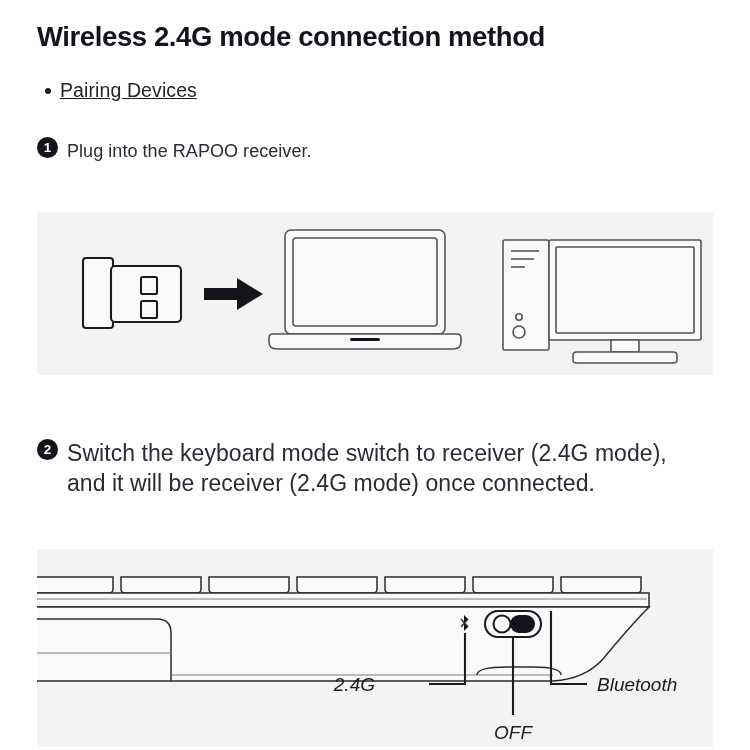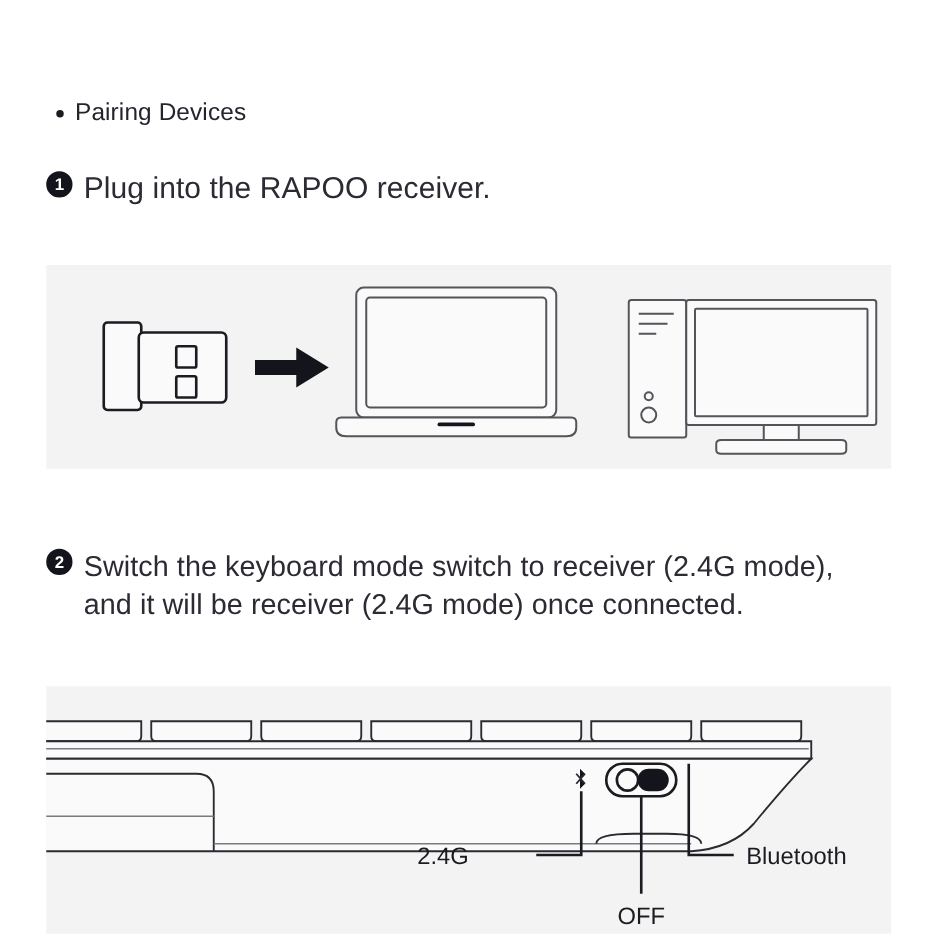--- a/index.html
+++ b/index.html
@@ -34,20 +34,21 @@
     white-space: nowrap;
   }
 
   .bullet-row {
     position: absolute;
     left: 45px;
     top: 79px;
     display: flex;
     align-items: center;
     gap: 9px;
+    text-decoration: underline;
   }
   .bullet-dot {
     width: 6px;
     height: 6px;
     border-radius: 50%;
     background: #1b1b22;
     flex: 0 0 auto;
   }
   .bullet-label {
     font-size: 19.5px;
@@ -76,26 +77,27 @@
     line-height: 21px;
     text-align: center;
     margin-top: 1px;
   }
   .step-text {
     font-size: 23px;
     line-height: 30px;
     color: #2b2b33;
     letter-spacing: 0.05px;
   }
-  .step-1 .step-text { font-size: 24px; }
+  .step-1 .step-text { font-size: 18px; }
 
   
   .panel {
     position: absolute;
     background: #f3f3f3;
+    font-style: italic;
   }
   #panel-devices {
     left: 37px;
     top: 212px;
     width: 676px;
     height: 163px;
   }
   #panel-keyboard {
     left: 37px;
     top: 549px;
@@ -120,20 +122,21 @@
     font-family: "Liberation Sans", sans-serif;
     font-size: 19px;
     fill: #1b1b22;
   }
 </style>
 </head>
 <body>
 
 <div class="page">
 
+  <div class="title">Wireless 2.4G mode connection method</div>
 
   <div class="bullet-row">
     <span class="bullet-dot"></span>
     <span class="bullet-label">Pairing Devices</span>
   </div>
 
   <div class="step step-1">
     <span class="badge">1</span>
     <span class="step-text">Plug into the RAPOO receiver.</span>
   </div>

